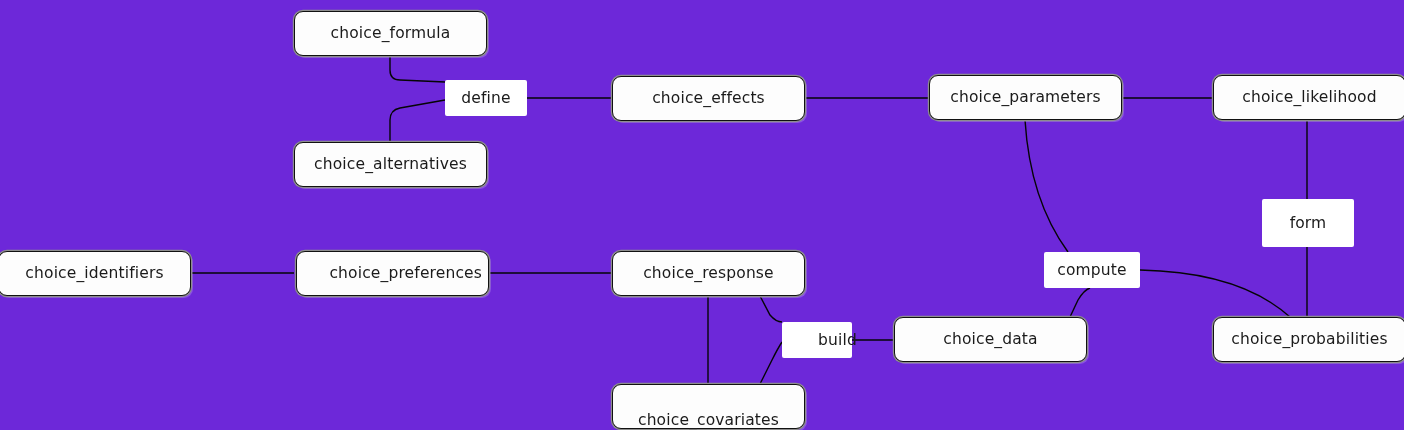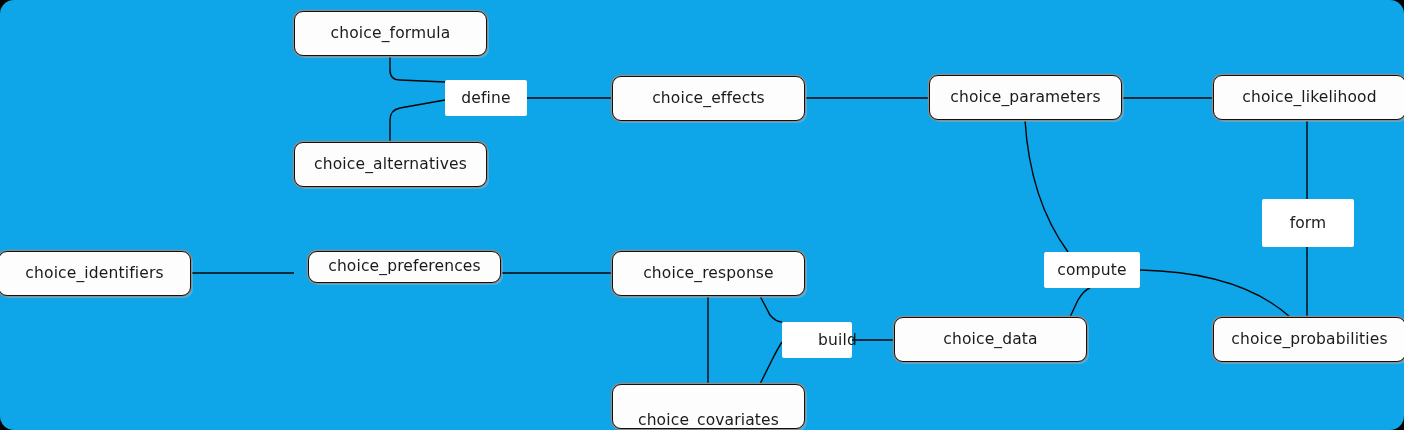--- a/index.html
+++ b/index.html
@@ -4,24 +4,23 @@
 <style>
   html, body {
     margin: 0;
     padding: 0;
     background: #000000;
   }
   #canvas {
     position: relative;
     width: 1404px;
     height: 430px;
-    background: #0ea5e9;
+    background: #6d28d9;
     overflow: hidden;
     font-family: "DejaVu Sans", sans-serif;
-    border-radius: 14px;
   }
   
   .node {
     position: absolute;
     box-sizing: border-box;
     background: #fdfdfd;
     border: 1.6px solid #111111;
     border-radius: 9px;
     display: flex;
     align-items: center;
@@ -103,21 +102,21 @@
       </div>
       <div class="node" style="left: 1213px; top: 75px; width: 193px; height: 45px;">
         <span class="node-label">choice_likelihood</span>
       </div>
       <div class="node" style="left: 294px; top: 142px; width: 193px; height: 45px;">
         <span class="node-label">choice_alternatives</span>
       </div>
       <div class="node" style="left: -2px; top: 251px; width: 193px; height: 45px;">
         <span class="node-label">choice_identifiers</span>
       </div>
-      <div class="node" style="left: 308px; top: 251px; width: 193px; height: 32px;">
+      <div class="node" style="left: 296px; top: 251px; width: 193px; height: 45px; justify-content: flex-end;">
         <span class="node-label">choice_preferences</span>
       </div>
       <div class="node" style="left: 612px; top: 251px; width: 193px; height: 45px;">
         <span class="node-label">choice_response</span>
       </div>
       <div class="node" style="left: 894px; top: 317px; width: 193px; height: 45px;">
         <span class="node-label">choice_data</span>
       </div>
       <div class="node" style="left: 1213px; top: 317px; width: 193px; height: 45px;">
         <span class="node-label">choice_probabilities</span>

